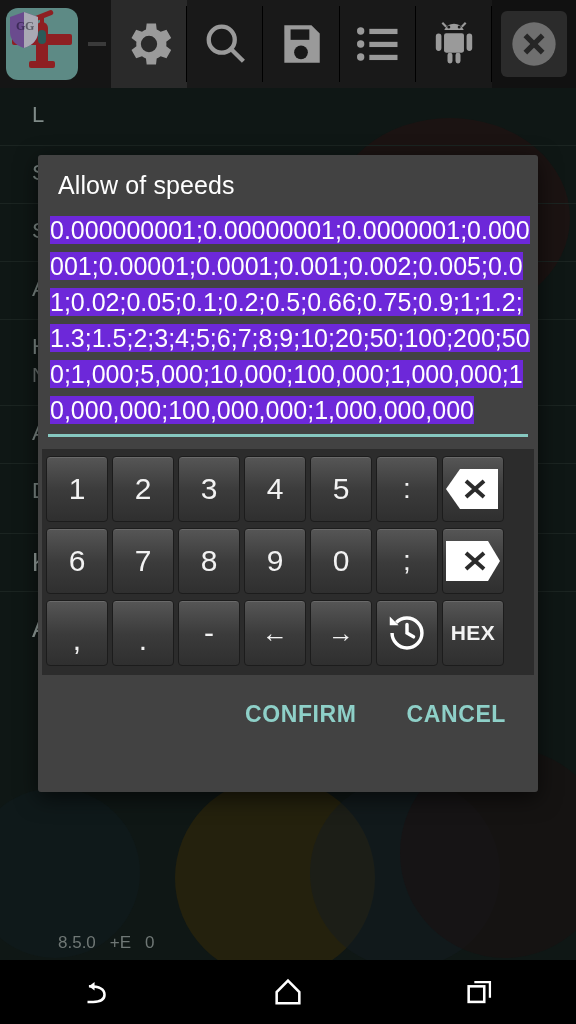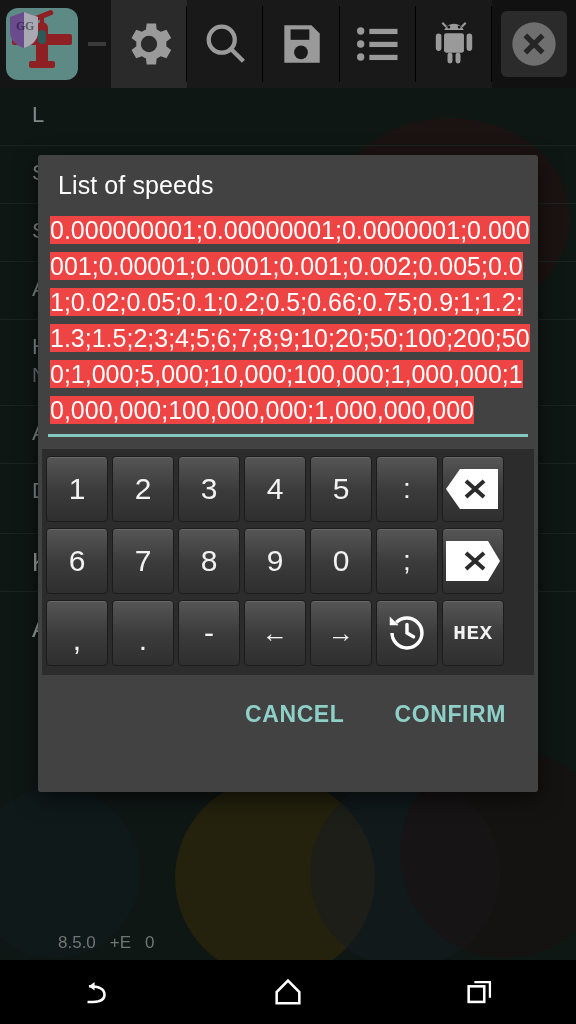--- a/index.html
+++ b/index.html
@@ -122,21 +122,21 @@
   #edit-wrap{
     margin:0 6px; position:relative;
   }
   #edit-text{
     color:#ffffff; font-size:25px; line-height:36px;
     padding:0 2px 0 6px;
     word-break:break-all;
     white-space:pre-wrap;
   }
   #edit-text .sel{
-    background:#ef4444;
+    background:#6d28d9;
     box-decoration-break:clone;
     text-align:center;
     -webkit-box-decoration-break:clone;
   }
   #edit-underline{
     height:3px; background:#86c8c0; margin:6px 4px 0 4px;
   }
 
   
   #keypad{
@@ -148,21 +148,21 @@
   .key{
     width:62px; height:66px; margin:3px 2px;
     background:linear-gradient(#565656,#3b3b3b 52%,#2f2f2f);
     border:1px solid #1c1c1c;
     border-radius:4px;
     display:flex; align-items:center; justify-content:center;
     color:#f2f2f2; font-size:30px;
     box-shadow:inset 0 1px 0 rgba(255,255,255,.12);
   }
   .key.sym{ font-size:28px; }
-  .key.small{ font-size:21px; font-weight:bold; letter-spacing:.5px;font-family:Liberation Mono, monospace; }
+  .key.small{ font-size:21px; font-weight:bold; letter-spacing:.5px; }
   .key.arrow{ font-size:26px; }
   .key.comma, .key.dot{ align-items:flex-end; padding-bottom:8px; }
   .key.dash-key{ align-items:center; }
 
   
   #dialog-actions{
     display:flex; justify-content:flex-end; align-items:center;
     padding:18px 22px 0 0;
     gap:30px;
   }
@@ -291,21 +291,21 @@
       <svg width="52" height="52" viewBox="0 0 24 24">
         <circle cx="12" cy="12" r="10" fill="#6f6f6f"></circle>
         <line x1="8" y1="8" x2="16" y2="16" stroke="#262626" stroke-width="2.4"></line>
         <line x1="16" y1="8" x2="8" y2="16" stroke="#262626" stroke-width="2.4"></line>
       </svg>
     </div>
   </div>
 </div>
 
 <div id="dialog">
-  <div id="dialog-title">List of speeds</div>
+  <div id="dialog-title">Allow of speeds</div>
 
   <div id="edit-wrap">
     <div id="edit-text"><span class="sel">0.000000001;0.00000001;0.0000001;0.000001;0.00001;0.0001;0.001;0.002;0.005;0.01;0.02;0.05;0.1;0.2;0.5;0.66;0.75;0.9;1;1.2;1.3;1.5;2;3;4;5;6;7;8;9;10;20;50;100;200;500;1,000;5,000;10,000;100,000;1,000,000;10,000,000;100,000,000;1,000,000,000</span></div>
     <div id="edit-underline"></div>
   </div>
 
   <div id="keypad">
       <div class="kp-row">
         <div class="key digit">1</div>
         <div class="key digit">2</div>
@@ -347,22 +347,22 @@
             <path d="M4.2 12a7.8 7.8 0 107.8-7.8 7.8 7.8 0 00-5.6 2.3" fill="none" stroke="#fff" stroke-width="1.8"></path>
             <path d="M3 3.4 L3 8 L7.6 8 Z" fill="#fff"></path>
             <path d="M12 7.6 L12 12 L15.4 14" fill="none" stroke="#fff" stroke-width="1.8" stroke-linecap="round"></path>
           </svg>
         </div>
         <div class="key small">HEX</div>
       </div>
     </div>
 
   <div id="dialog-actions">
+    <div class="action-btn">CONFIRM</div>
     <div class="action-btn">CANCEL</div>
-    <div class="action-btn">CONFIRM</div>
   </div>
 </div>
 
 <div id="navbar">
   <div class="nav-btn">
     <svg width="34" height="34" viewBox="0 0 24 24">
       <path d="M7 8 Q18 8 18 14 Q18 19 10 19 L6 19" fill="none" stroke="#fff" stroke-width="1.8"></path>
       <path d="M7 8 L11 5 L11 11 Z" fill="#fff"></path>
     </svg>
   </div>

